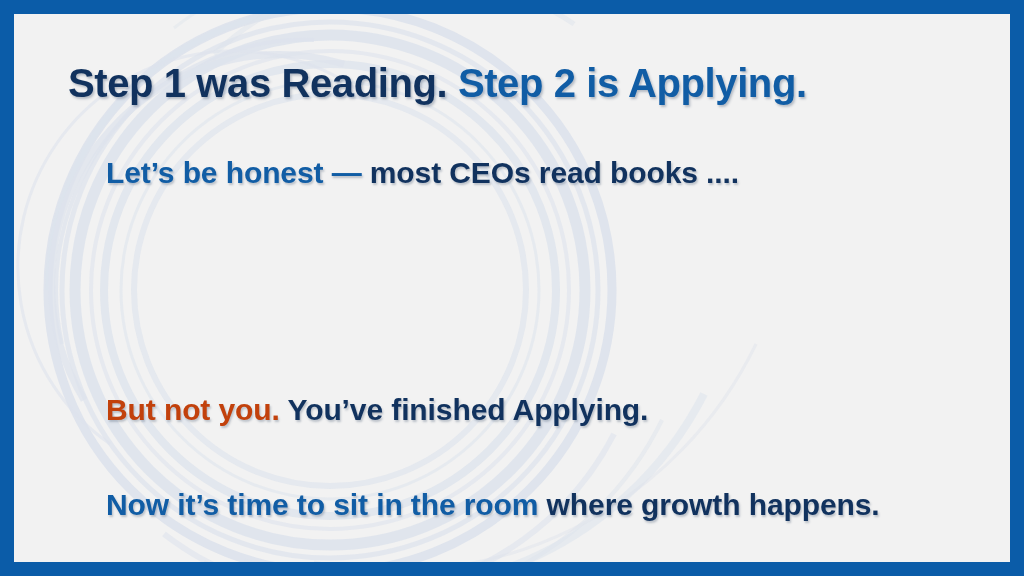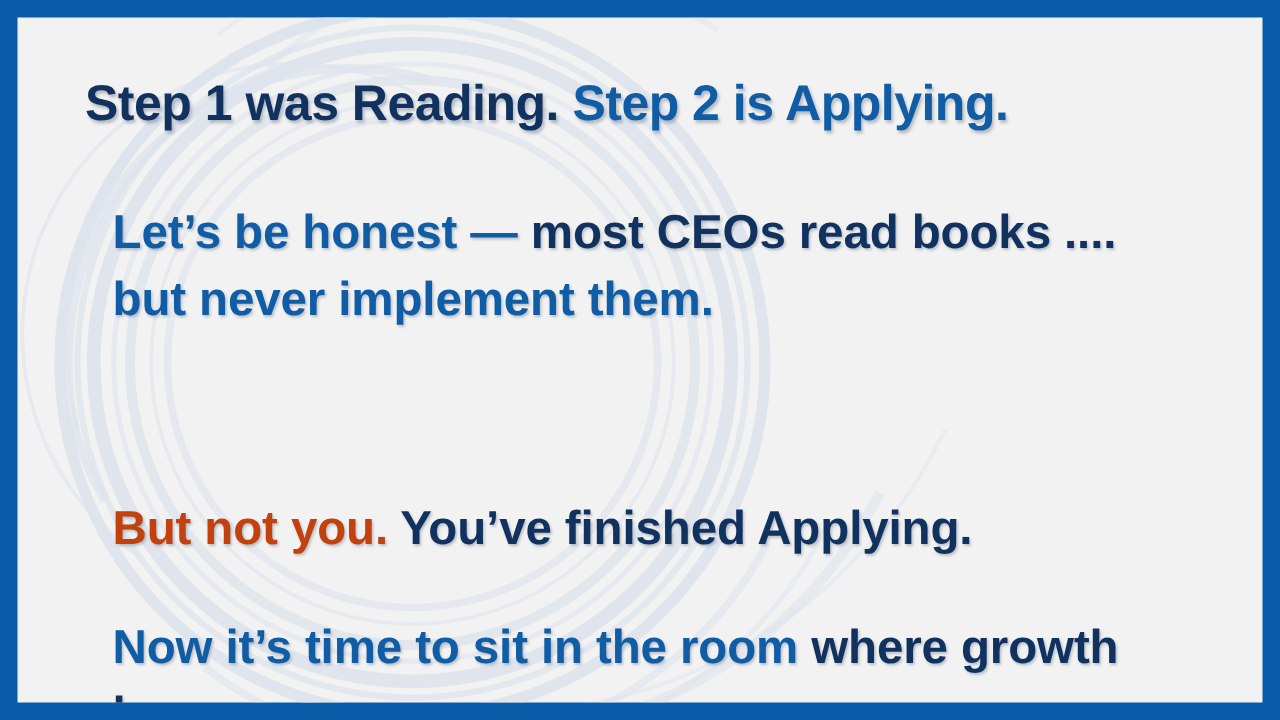--- a/index.html
+++ b/index.html
@@ -60,22 +60,22 @@
     font-size: 40px;
     font-weight: bold;
     letter-spacing: -0.4px;
     white-space: nowrap;
     line-height: 1.05;
     text-shadow: 1.5px 2px 2.5px rgba(40,60,90,0.30);
   }
 
   .body-block {
     position: absolute;
-    left: 76px;
-    font-size: 38px;
+    left: 92px;
+    font-size: 30px;
     font-weight: bold;
     line-height: 1.42;
     letter-spacing: -0.1px;
     text-shadow: 1.2px 1.8px 2.2px rgba(40,60,90,0.28);
   }
 
   #para1 { top: 108px; width: 880px; }
   #para2 { top: 250px; width: 880px; }
   #para3 { top: 345px; width: 880px; }
   #para4 { top: 440px; width: 880px; }
@@ -124,21 +124,20 @@
     </svg>
 
     <div id="content">
 
       <h1 class="headline">
         <span class="navy">Step 1 was Reading. </span><span class="blue">Step 2 is Applying.</span>
       </h1>
 
       <p class="body-block" id="para1">
         <span class="linebreak"><span class="blue">Let’s be honest — </span><span class="navy">most CEOs read books ....</span></span>
-        <span class="linebreak blue">but never implement them.</span>
       </p>
 
 
       <p class="body-block" id="para3">
         <span class="teal">But not you. </span><span class="navy">You’ve finished Applying.</span>
       </p>
 
       <p class="body-block" id="para4">
         <span class="blue">Now it’s time to sit in the room </span><span class="navy">where growth happens.</span>
       </p>

